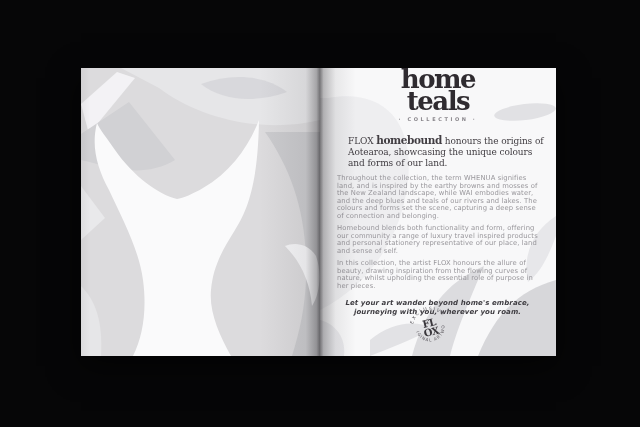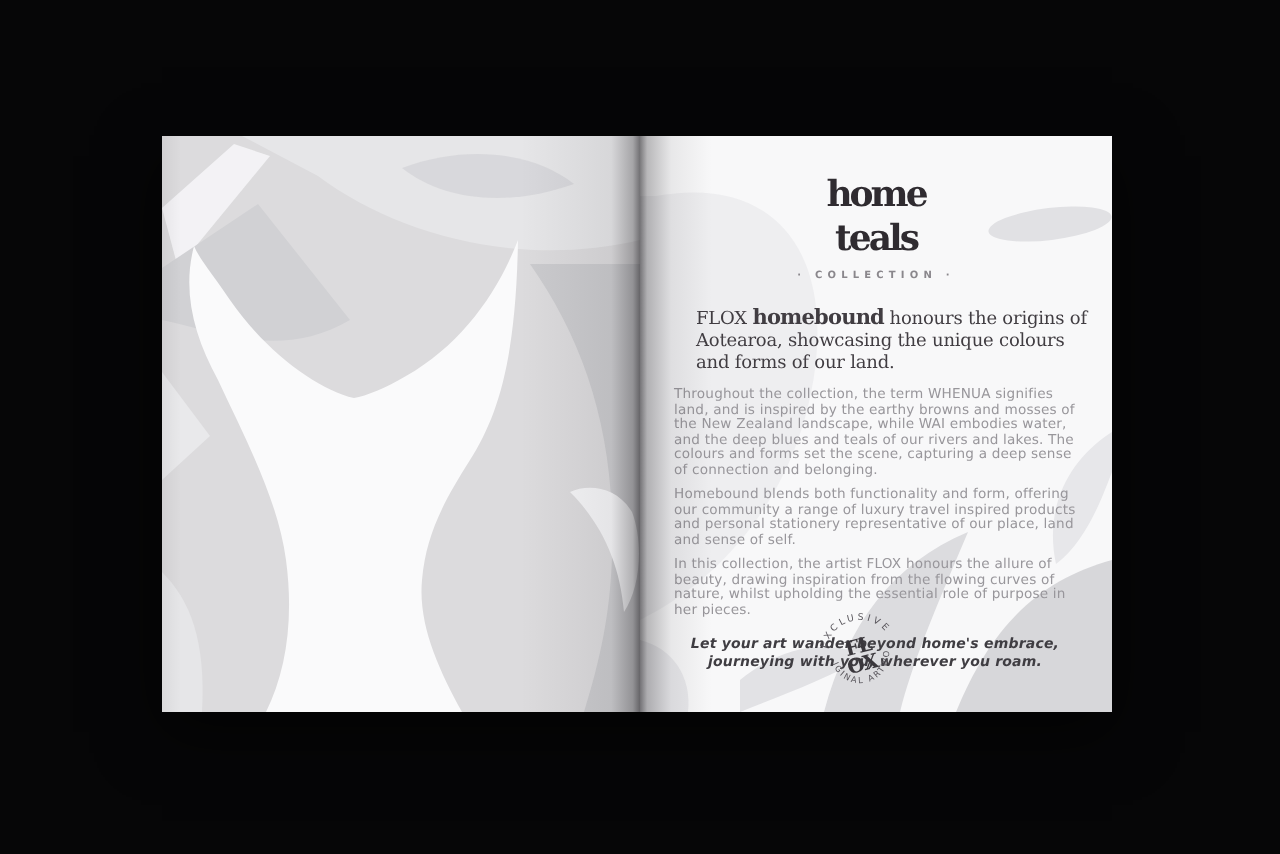--- a/index.html
+++ b/index.html
@@ -33,23 +33,23 @@
       rgba(18,16,20,0) 80%);
   }
   .page-left::after{
     content:"";position:absolute;inset:0;
     background:linear-gradient(to right,rgba(0,0,0,0.05) 0%,rgba(0,0,0,0) 4%);
   }
   
   .content{
     position:absolute;left:0;top:0;width:236px;height:288px;z-index:2;
   }
-  .logo{width:236px;text-align:center;margin-top:19px;line-height:22px;
+  .logo{width:236px;text-align:center;line-height:22px;
     font-family:"DejaVu Serif","Liberation Serif",serif;
-    font-weight:700;color:#2f2b30;font-size:18px;letter-spacing:-1.5px;}
+    font-weight:700;color:#2f2b30;font-size:26px;letter-spacing:-1.5px;}
   .logo .w{display:block;}
   .collection{
     width:236px;text-align:center;margin-top:4px;
     font-size:5px;letter-spacing:2.6px;color:#8a878c;font-weight:700;
   }
   .intro{
     margin:13px 0 0 28px;width:198px;
     font-family:"DejaVu Serif","Liberation Serif",serif;
     font-size:9px;line-height:10.8px;color:#413d42;letter-spacing:-0.1px;
   }

